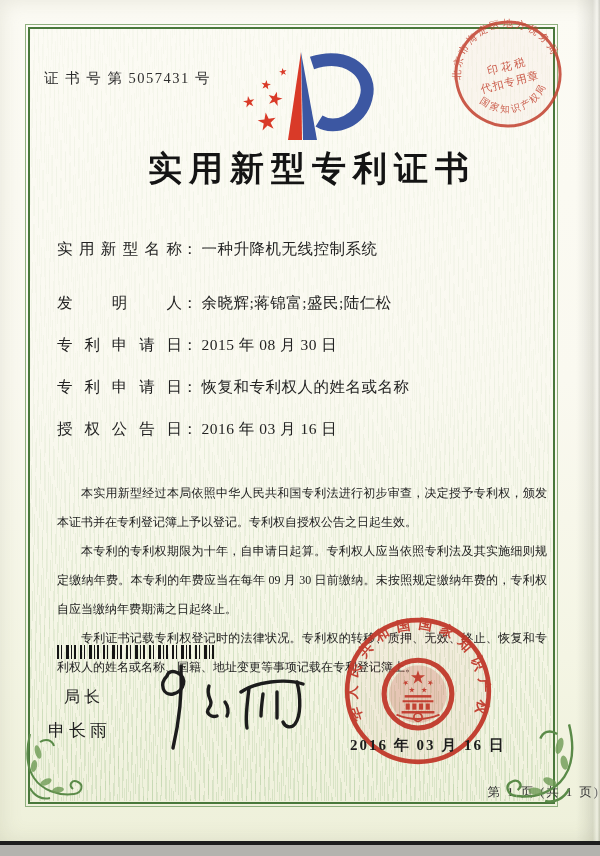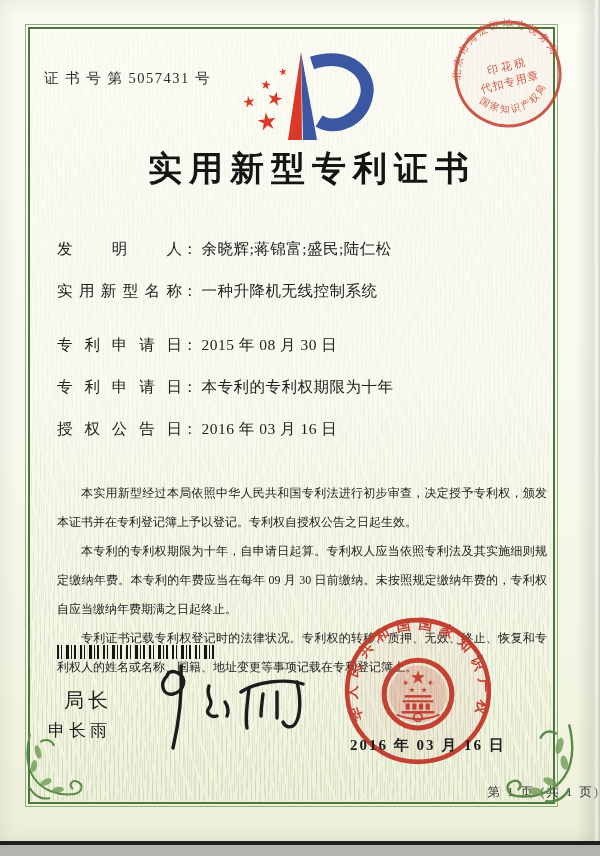--- a/index.html
+++ b/index.html
@@ -30,21 +30,21 @@
   .f-label{display:inline-block;width:125px;text-align:justify;text-align-last:justify;}
   .f-colon{display:inline-block;}
   .f-value{letter-spacing:.5px;}
   .paras{position:absolute;left:57px;top:479px;width:490px;font-size:12px;line-height:29px;
     color:#222;text-align:justify;}
   .paras p{margin:0;text-indent:2em;}
   .barcode{position:absolute;left:57px;top:645px;width:158px;height:14px;background:
     repeating-linear-gradient(90deg,#151515 0 2px,transparent 2px 4px,#151515 4px 5px,
     transparent 5px 9px,#151515 9px 12px,transparent 12px 14px,#151515 14px 15px,
     transparent 15px 17px,#151515 17px 19px,transparent 19px 23px);}
-  .director-title{position:absolute;left:64px;top:687px;font-size:20px;letter-spacing:4px;color:#222;font-family:Liberation Mono, monospace;}
+  .director-title{position:absolute;left:64px;top:687px;font-size:16px;letter-spacing:4px;color:#222;font-family:Liberation Mono, monospace;}
   .director-name{position:absolute;left:48px;top:719px;font-size:17px;letter-spacing:4px;color:#222;}
   .signature{position:absolute;left:145px;top:658px;z-index:6;}
   .main-seal{position:absolute;left:341px;top:614px;z-index:4;opacity:.93;}
   .seal-date{position:absolute;left:350px;top:736px;z-index:6;font-size:15px;font-weight:600;
     letter-spacing:2px;color:#1d1d1d;}
   .footer{position:absolute;left:0;top:784px;width:100%;text-align:right;font-size:12.5px;
     letter-spacing:2px;color:#333;}
   .orn{position:absolute;z-index:3;}
   .orn-bl{left:24px;top:732px;}
   .orn-br{left:498px;top:722px;}
@@ -85,35 +85,35 @@
       <text font-size="9.5" letter-spacing="2" fill="#c2402e">
         <textPath href="#taxBot" startOffset="50%" text-anchor="middle">国家知识产权局</textPath>
       </text>
       <text x="61" y="57" font-size="11" text-anchor="middle" fill="#c2402e">印 花 税</text>
       <text x="61" y="73" font-size="11" text-anchor="middle" letter-spacing="1" fill="#c2402e">代扣专用章</text>
     </svg>
 
     <h1 class="title">实用新型专利证书</h1>
 
     <div class="fields">
-      <div class="frow">
-        <span class="f-label">发明人</span><span class="f-colon">：</span>
-        <span class="f-value">余晓辉;蒋锦富;盛民;陆仁松</span>
-      </div>
       <div class="frow gap-lg">
         <span class="f-label">实用新型名称</span><span class="f-colon">：</span>
         <span class="f-value">一种升降机无线控制系统</span>
       </div>
       <div class="frow">
+        <span class="f-label">发明人</span><span class="f-colon">：</span>
+        <span class="f-value">余晓辉;蒋锦富;盛民;陆仁松</span>
+      </div>
+      <div class="frow">
         <span class="f-label">专利申请日</span><span class="f-colon">：</span>
         <span class="f-value">2015 年 08 月 30 日</span>
       </div>
       <div class="frow">
         <span class="f-label">专利申请日</span><span class="f-colon">：</span>
-        <span class="f-value">本专利的专利权期限为十年</span>
+        <span class="f-value">恢复和专利权人的姓名或名称</span>
       </div>
       <div class="frow">
         <span class="f-label">授权公告日</span><span class="f-colon">：</span>
         <span class="f-value">2016 年 03 月 16 日</span>
       </div>
     </div>
 
     <div class="paras">
       <p>本实用新型经过本局依照中华人民共和国专利法进行初步审查，决定授予专利权，颁发本证书并在专利登记簿上予以登记。专利权自授权公告之日起生效。</p>
       <p>本专利的专利权期限为十年，自申请日起算。专利权人应当依照专利法及其实施细则规定缴纳年费。本专利的年费应当在每年 09 月 30 日前缴纳。未按照规定缴纳年费的，专利权自应当缴纳年费期满之日起终止。</p>

